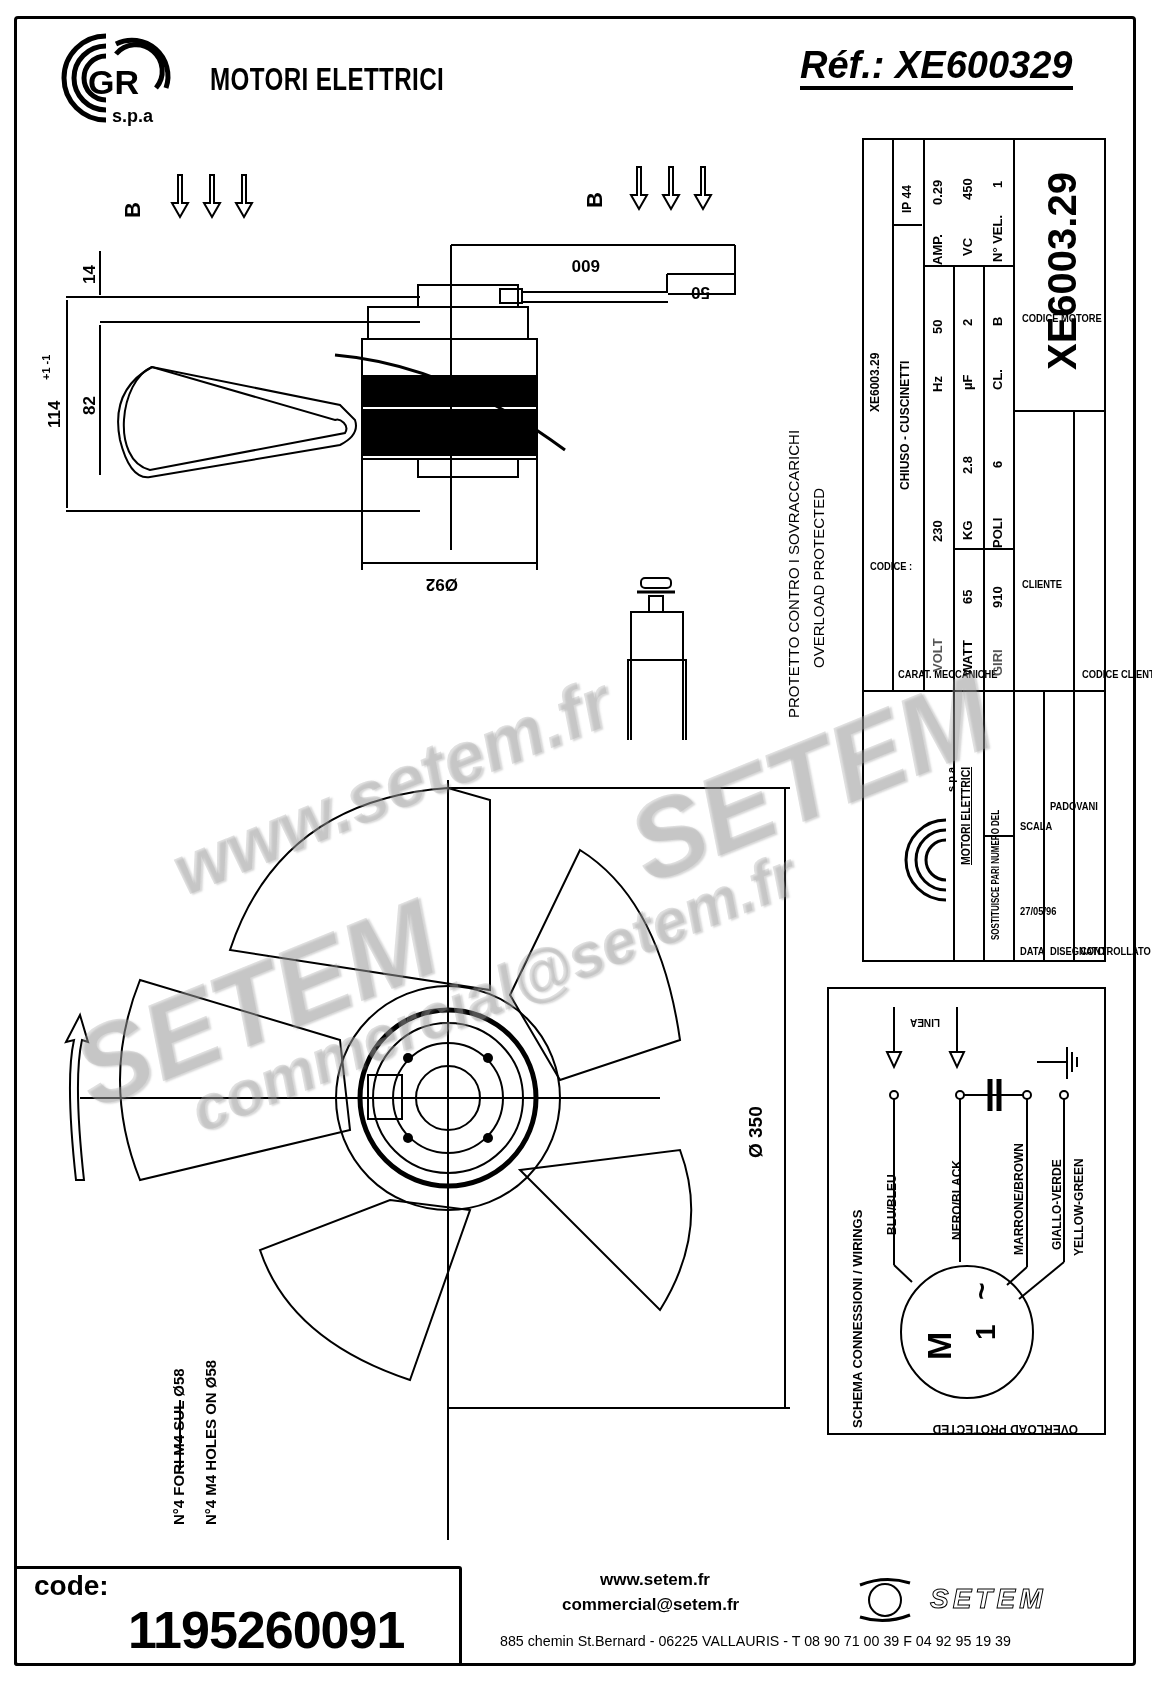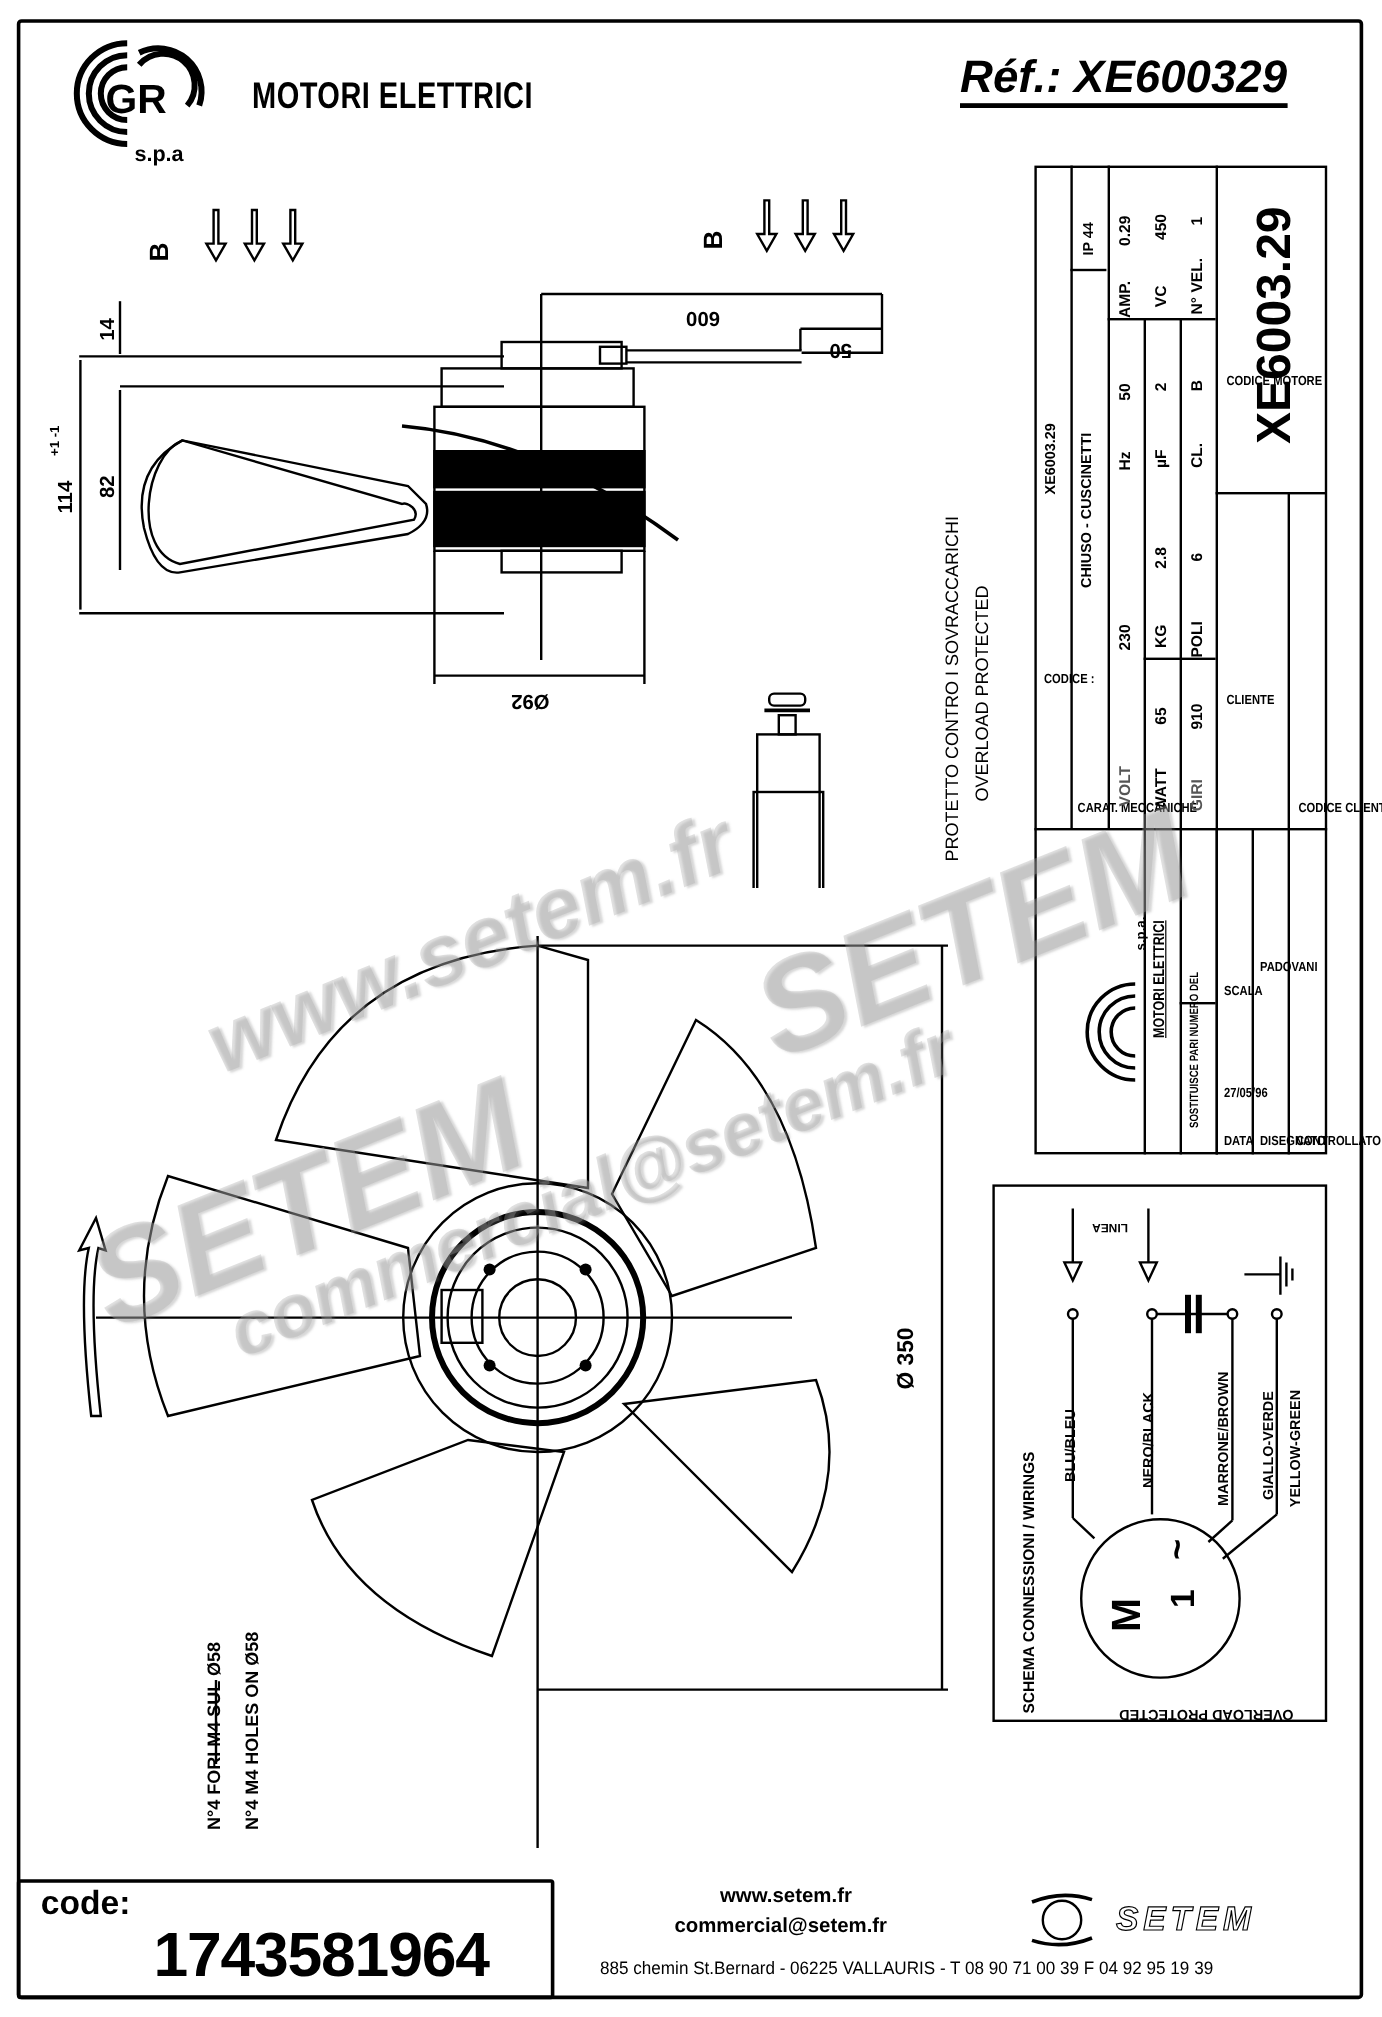--- a/index.html
+++ b/index.html
@@ -1,20 +1,20 @@
 <!DOCTYPE html>
 <html><head>
 <meta charset="utf-8">
 <style>
   html, body { margin:0; padding:0; background:#ffffff; }
   body { width:1152px; height:1681px; position:relative; overflow:hidden; font-family:"Liberation Sans", sans-serif; color:#000; }
   .frame { position:absolute; left:14px; top:16px; width:1122px; height:1650px; border:3px solid #000; border-radius:4px; box-sizing:border-box; }
   .abs { position:absolute; }
   .logo-text { left:210px; top:62px; font-family:"Liberation Sans", sans-serif; font-size:31px; font-weight:bold; transform:scaleX(0.78); transform-origin:left top; letter-spacing:0.5px; }
-  .spa { left:112px; top:118px; font-size:18px; font-weight:bold; }
+  .spa { left:112px; top:106px; font-size:18px; font-weight:bold; }
   .ref { left:800px; top:46px; font-size:38px; font-weight:bold; font-style:italic; border-bottom:4px solid #000; padding-bottom:2px; line-height:1; }
   .rot { position:absolute; transform-origin:0 0; white-space:nowrap; }
   .rot-r { transform:rotate(-90deg); }
   .rot-180 { transform:rotate(180deg); }
   .dim-text { font-size:17px; font-weight:bold; }
   .tb { position:absolute; border:2px solid #000; box-sizing:border-box; }
   .tb-line { position:absolute; background:#000; }
   .tb-small { font-size:11px; font-weight:bold; transform:scaleX(0.85); transform-origin:0 0; }
   .tb-val { font-size:13px; font-weight:bold; }
   .watermark { position:absolute; color:rgba(170,170,170,0.35); font-weight:bold; font-style:italic; pointer-events:none; text-shadow:2px 2px 2px rgba(120,120,120,0.3); white-space:nowrap; transform-origin:0 0; }
@@ -261,21 +261,21 @@
 <div class="rot rot-r" style="left:965px;top:1300px;font-size:30px;font-weight:bold">~</div>
 <div class="rot rot-180" style="left:1078px;top:1436px;font-size:12px;font-weight:bold">OVERLOAD PROTECTED</div>
 
 <div class="watermark" style="left:160px;top:835px;font-size:72px;transform:rotate(-22deg)">www.setem.fr</div>
 <div class="watermark" style="left:55px;top:1015px;font-size:110px;transform:rotate(-22deg)">SETEM</div>
 <div class="watermark" style="left:610px;top:790px;font-size:110px;transform:rotate(-22deg)">SETEM</div>
 <div class="watermark" style="left:180px;top:1080px;font-size:62px;transform:rotate(-22deg)">commercial@setem.fr</div>
 
 <div class="abs code-box"></div>
 <div class="abs code-label">code:</div>
-<div class="abs code-value">1743581964</div>
+<div class="abs code-value">1195260091</div>
 <div class="abs foot-web">www.setem.fr</div>
 <div class="abs foot-mail">commercial@setem.fr</div>
 <svg class="abs" style="left:850px;top:1575px" width="70" height="50">
   <circle cx="35" cy="25" r="16" fill="#fff" stroke="#000" stroke-width="2"></circle>
   <path d="M10 10 Q35 0 60 8 M10 42 Q35 50 60 40" stroke="#000" stroke-width="3" fill="none"></path>
 </svg>
 <div class="abs setem-logo">SETEM</div>
 <div class="abs foot-addr">885 chemin St.Bernard  -  06225 VALLAURIS  -  T 08 90 71 00 39   F 04 92 95 19 39</div>
 
 </body></html>

